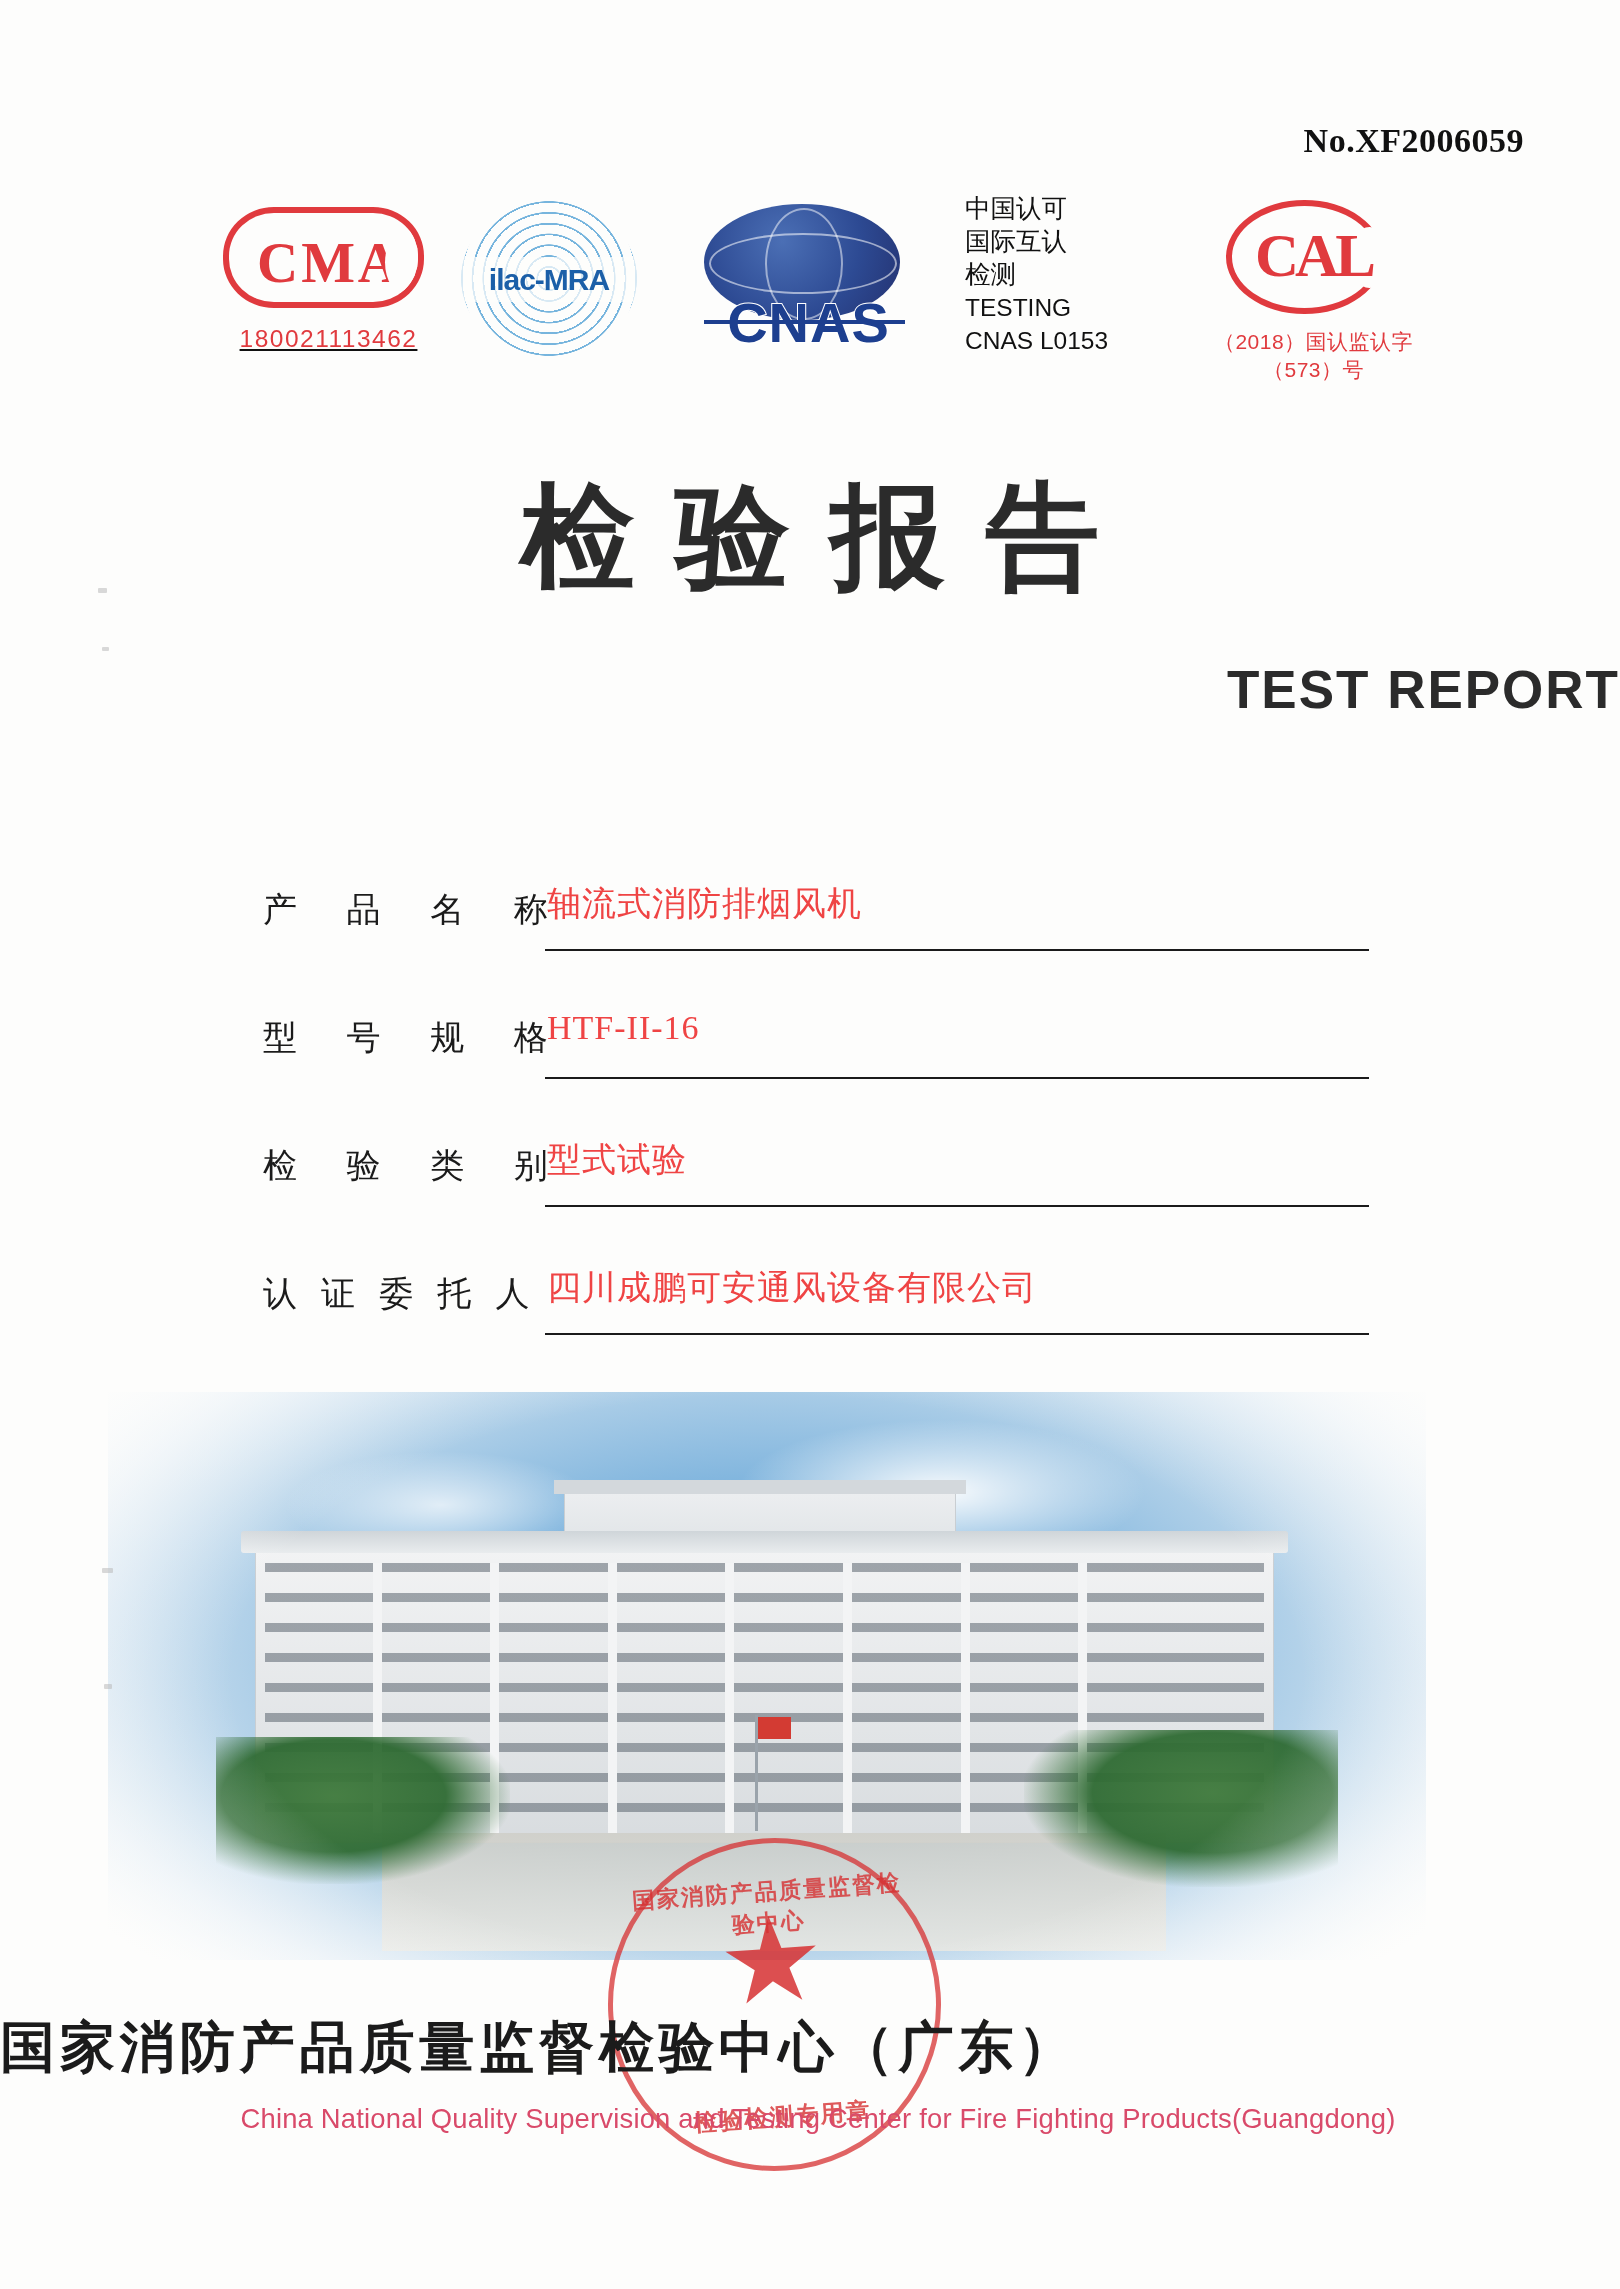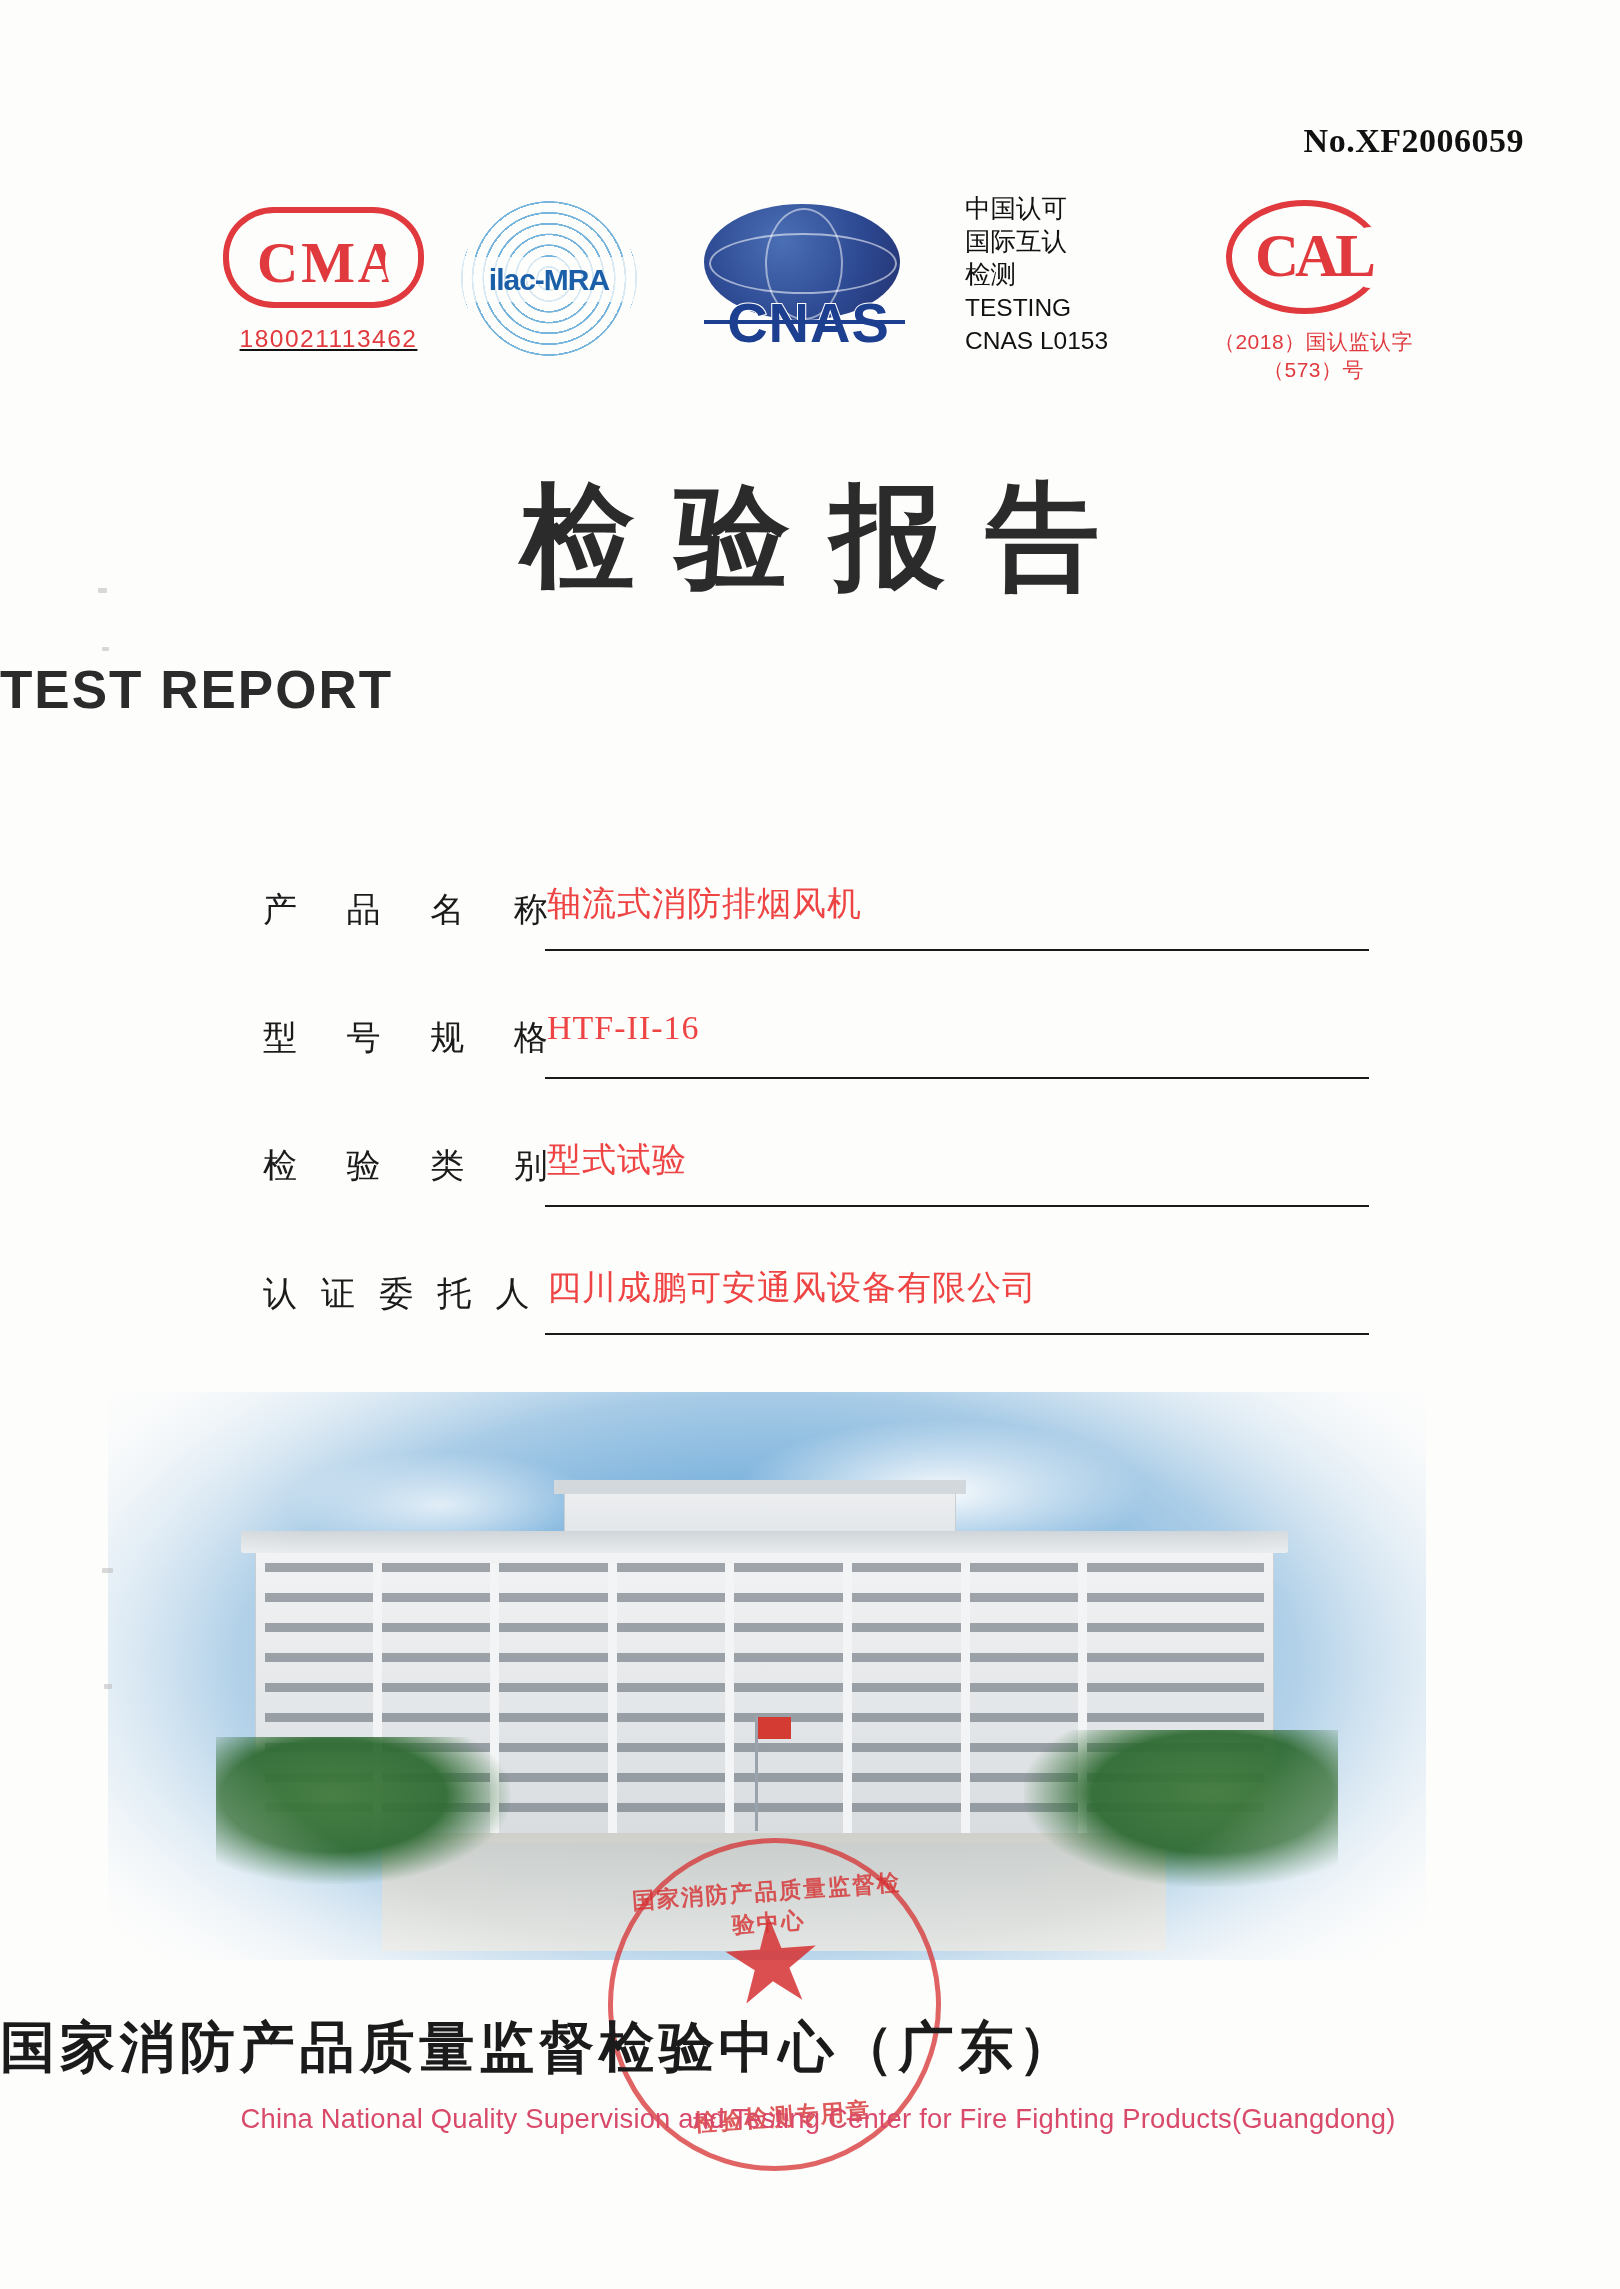--- a/index.html
+++ b/index.html
@@ -257,21 +257,21 @@
     font-size: 114px;
     letter-spacing: 41px;
     text-indent: 41px;
     color: #2b2b2b;
   }
   .title-en {
     position: absolute;
     top: 659px;
     left: 0;
     width: 100%;
-    text-align: left;
+    text-align: right;
     font-family: "Liberation Sans", sans-serif;
     font-weight: 700;
     font-size: 53px;
     letter-spacing: 2px;
     color: #2b2b2b;
   }
 
   
   .fields {
     position: absolute;

